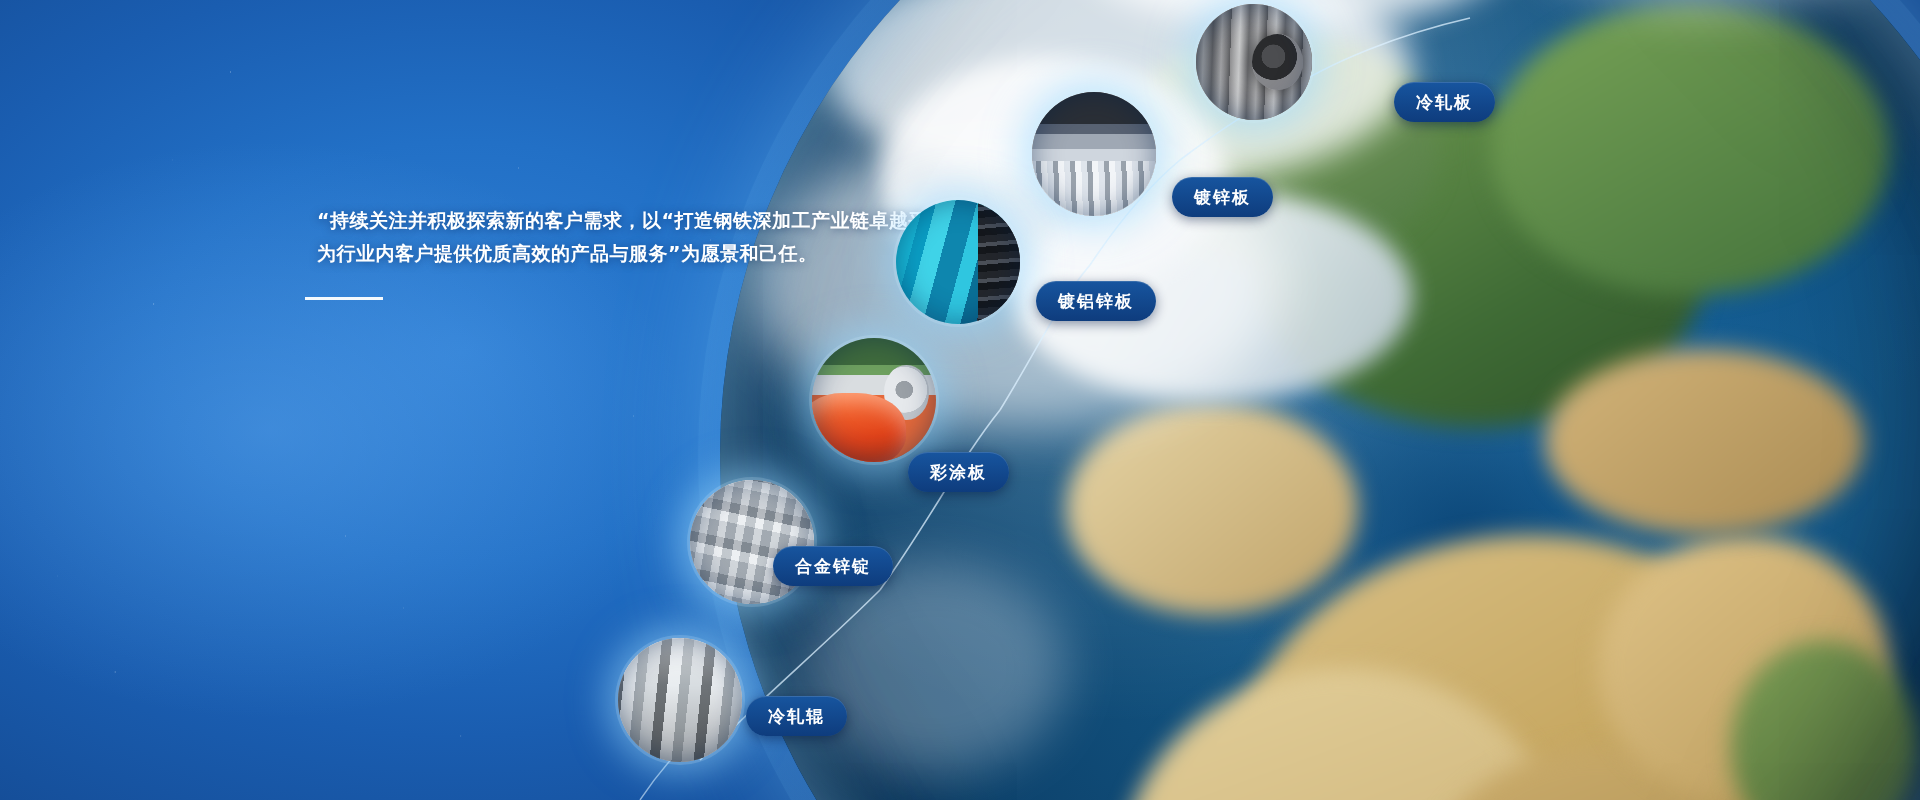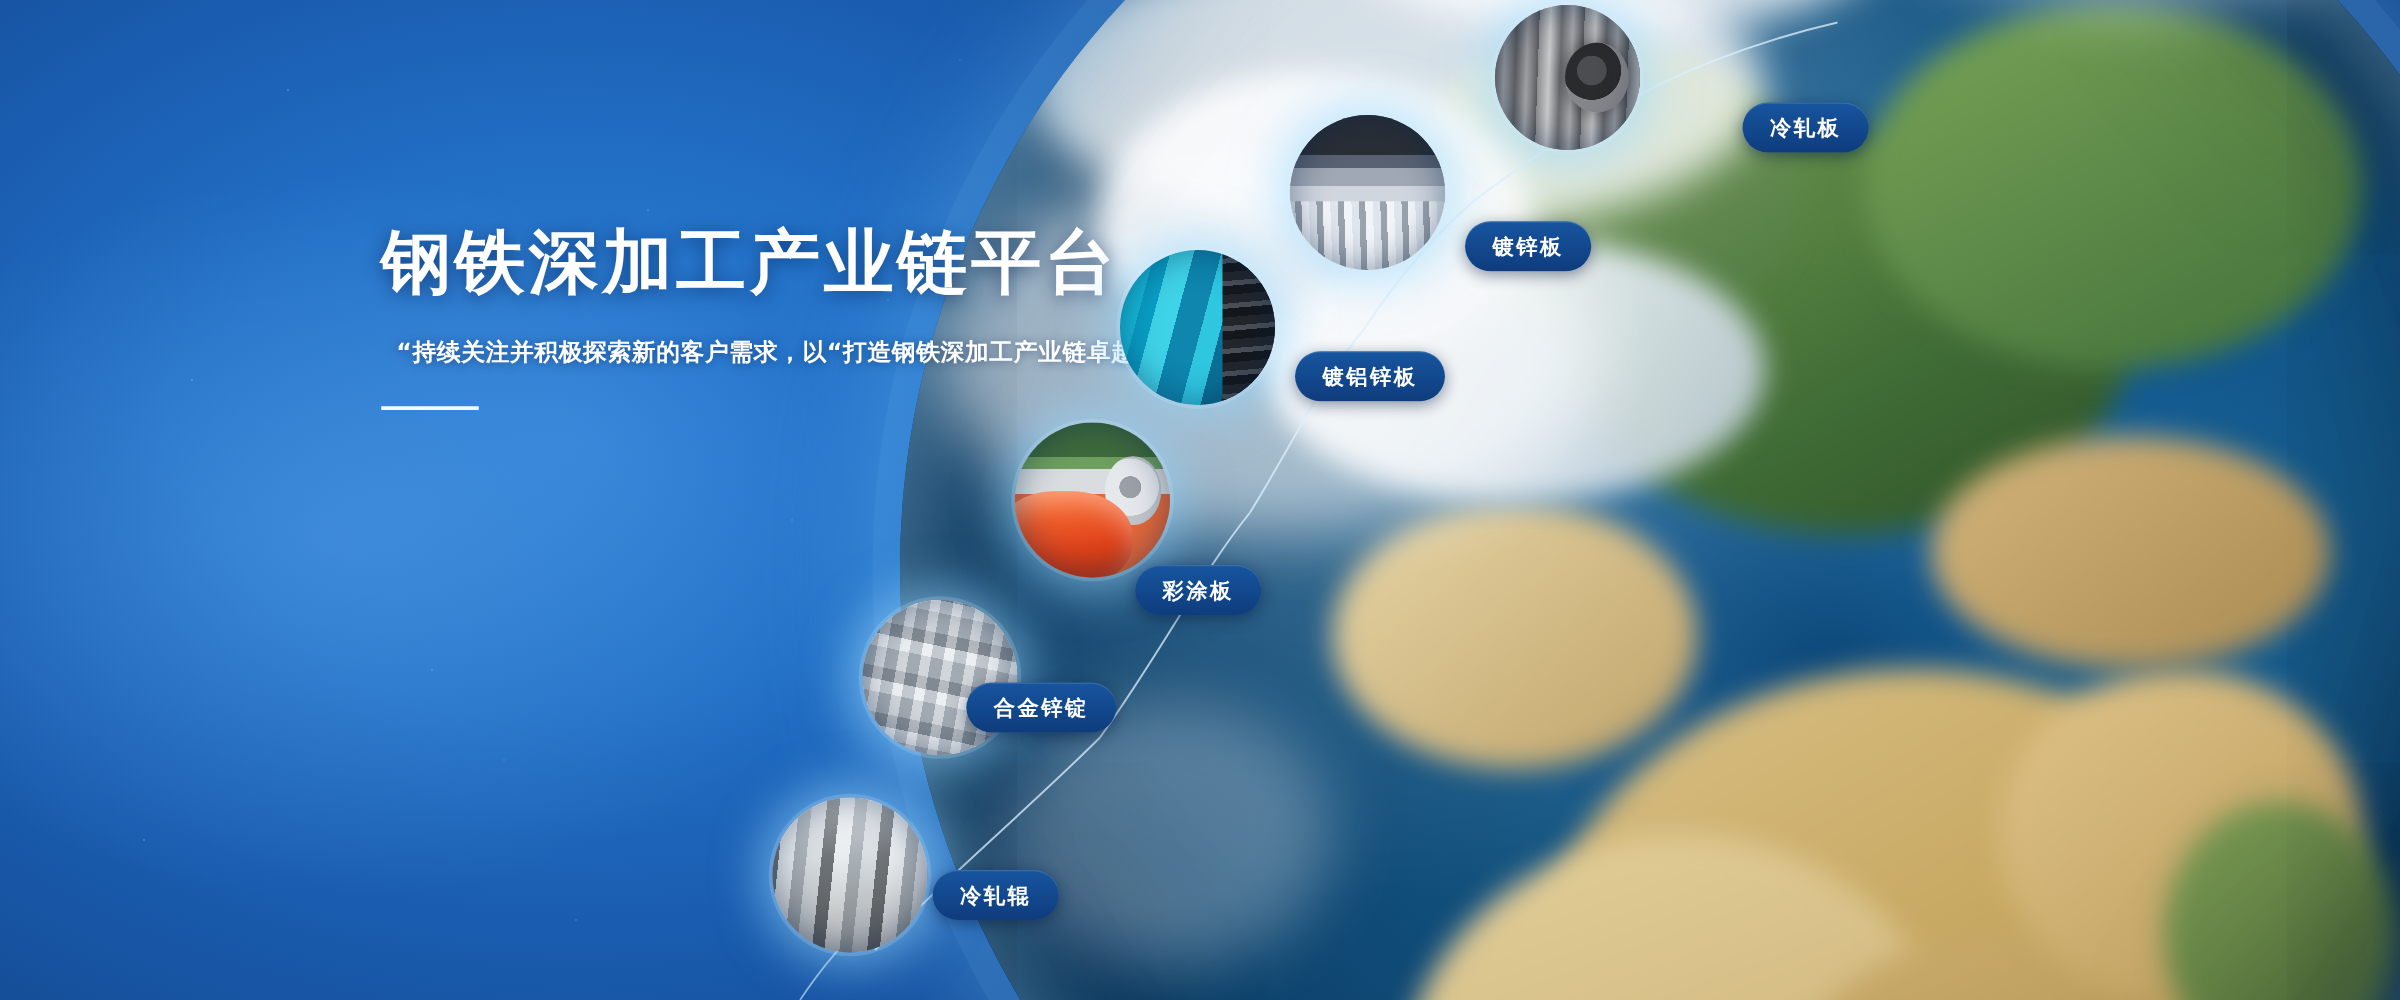--- a/index.html
+++ b/index.html
@@ -173,23 +173,23 @@
       <div class="cloud soft" style="left:2%;top:26%;width:40%;height:22%;"></div>
       <div class="cloud" style="left:26%;top:4%;width:34%;height:14%;"></div>
 
       <div class="cloud soft" style="left:60%;top:2%;width:30%;height:14%;"></div>
       <div class="cloud soft" style="left:6%;top:58%;width:20%;height:16%;opacity:.5;"></div>
       <div class="limb"></div>
     </div>
   </div>
 
   <div class="headline">
-    <h1 class="title">钢铁深加工产业链平台</h1>
     <div class="sub">
       <div>“持续关注并积极探索新的客户需求，以“打造钢铁深加工产业链卓越平台，</div>
+      <div>为行业内客户提供优质高效的产品与服务”为愿景和己任。</div>
     </div>
     <div class="rule"></div>
   </div>
 
   <div class="chain">
 
     <svg class="link-svg" viewBox="0 0 1920 800">
       <path d="M700,760 C760,700 830,640 880,590" stroke="rgba(220,240,255,.75)" stroke-width="1.6" fill="none"></path>
       <path d="M880,590 C930,520 960,460 1000,410" stroke="rgba(220,240,255,.75)" stroke-width="1.6" fill="none"></path>
       <path d="M1000,410 C1040,345 1060,300 1090,265" stroke="rgba(220,240,255,.75)" stroke-width="1.6" fill="none"></path>

